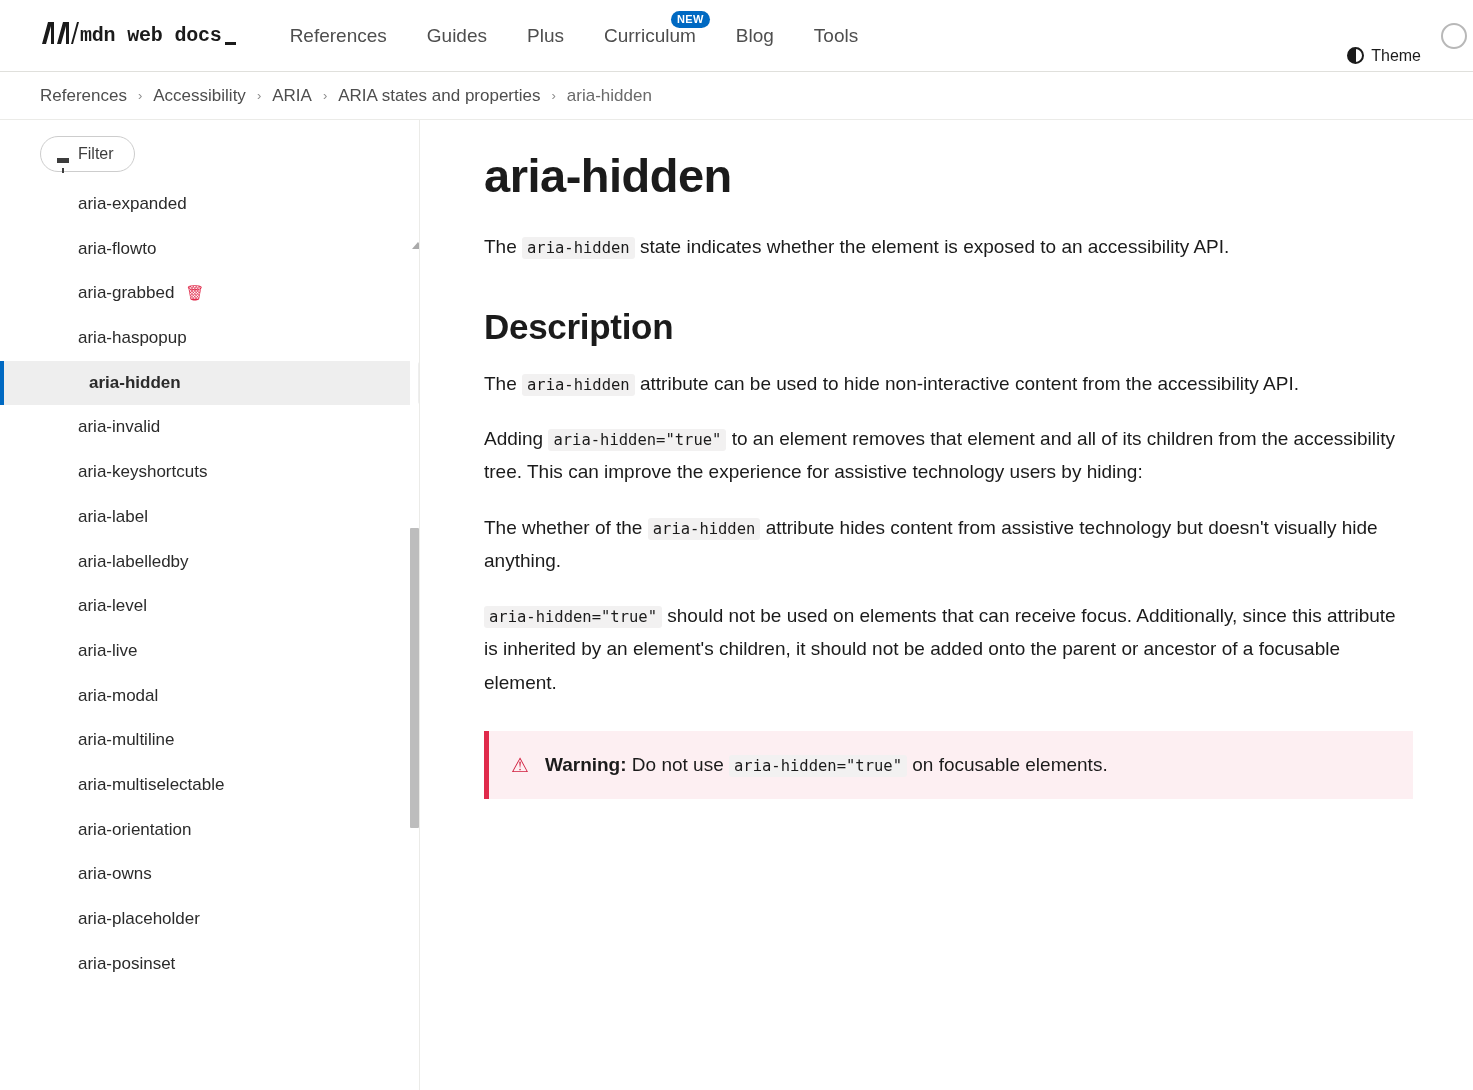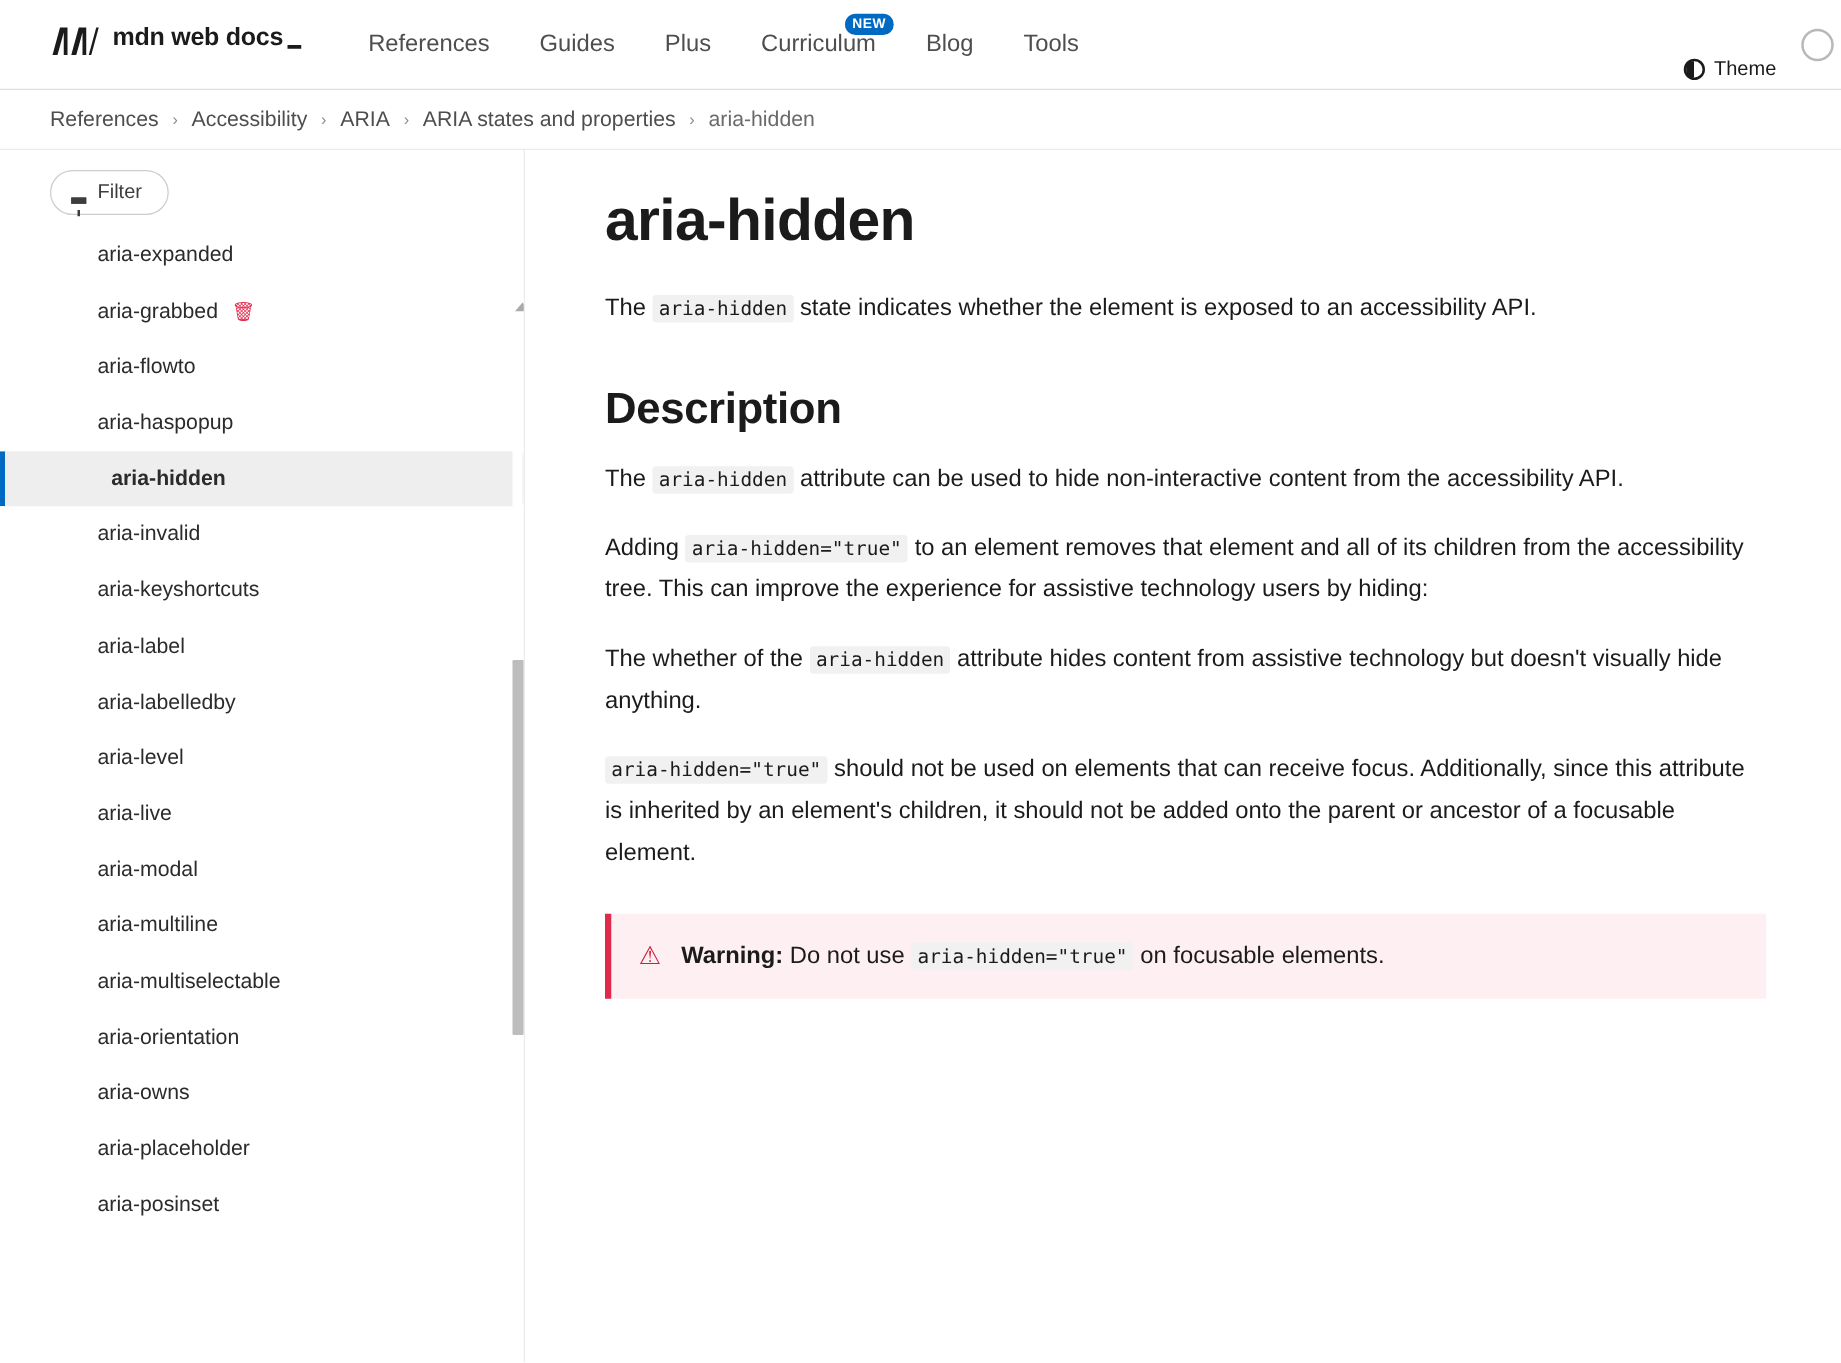--- a/index.html
+++ b/index.html
@@ -16,23 +16,23 @@
   .header {
     height: 72px;
     display: flex;
     align-items: center;
     padding: 0 24px 0 40px;
     border-bottom: 1px solid #e0e0dc;
     position: relative;
   }
   .logo {
     display: flex;
-    align-items: flex-start;
-    gap: 10px;
+    align-items: center;
     margin-right: 34px;
+    font-family: Liberation Mono, monospace;
   }
   .logo-mark { display: block; }
   .logo-text {
     font-size: 20px;
     font-weight: 700;
     letter-spacing: -0.2px;
     color: #1b1b1b;
     line-height: 1;
     position: relative;
     padding-right: 14px;
@@ -338,25 +338,25 @@
       </div>
     </div>
 
     <div class="side-scroll-up"></div>
 
     <ul class="side-list">
       <li class="side-item">
         <span>aria-expanded</span>
       </li>
       <li class="side-item">
+        <span>aria-flowto</span>
+      </li>
+      <li class="side-item">
         <span>aria-grabbed</span>
         <span class="trash">🗑</span>
-      </li>
-      <li class="side-item">
-        <span>aria-flowto</span>
       </li>
       <li class="side-item">
         <span>aria-haspopup</span>
       </li>
       <li class="side-item active">
         <span>aria-hidden</span>
       </li>
       <li class="side-item">
         <span>aria-invalid</span>
       </li>

